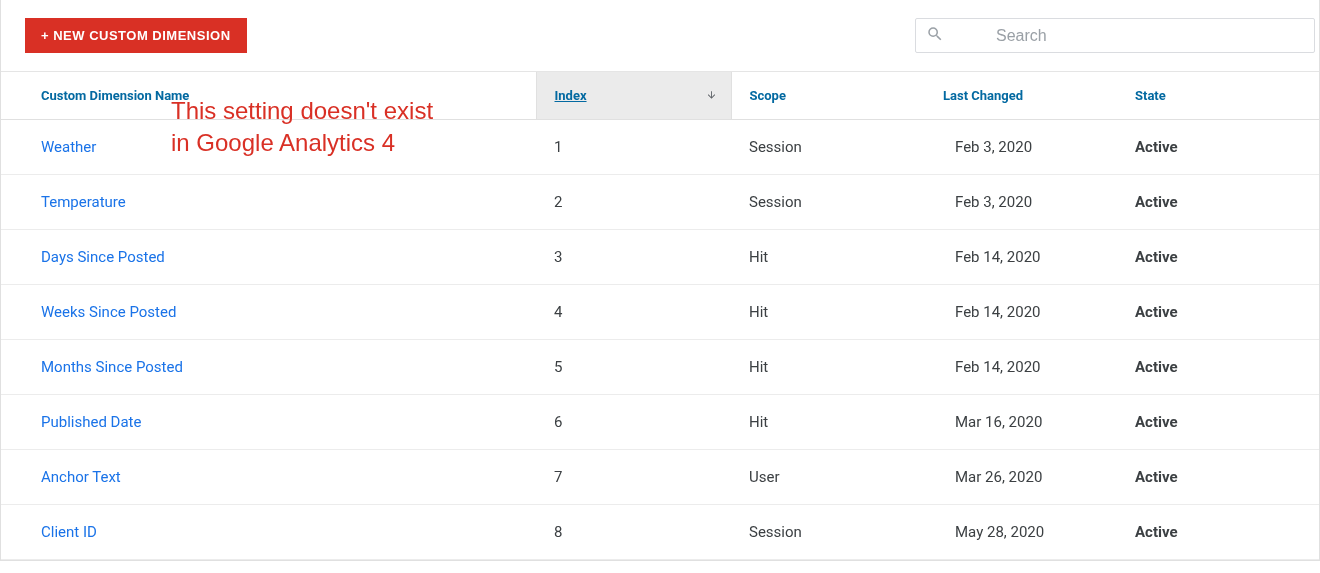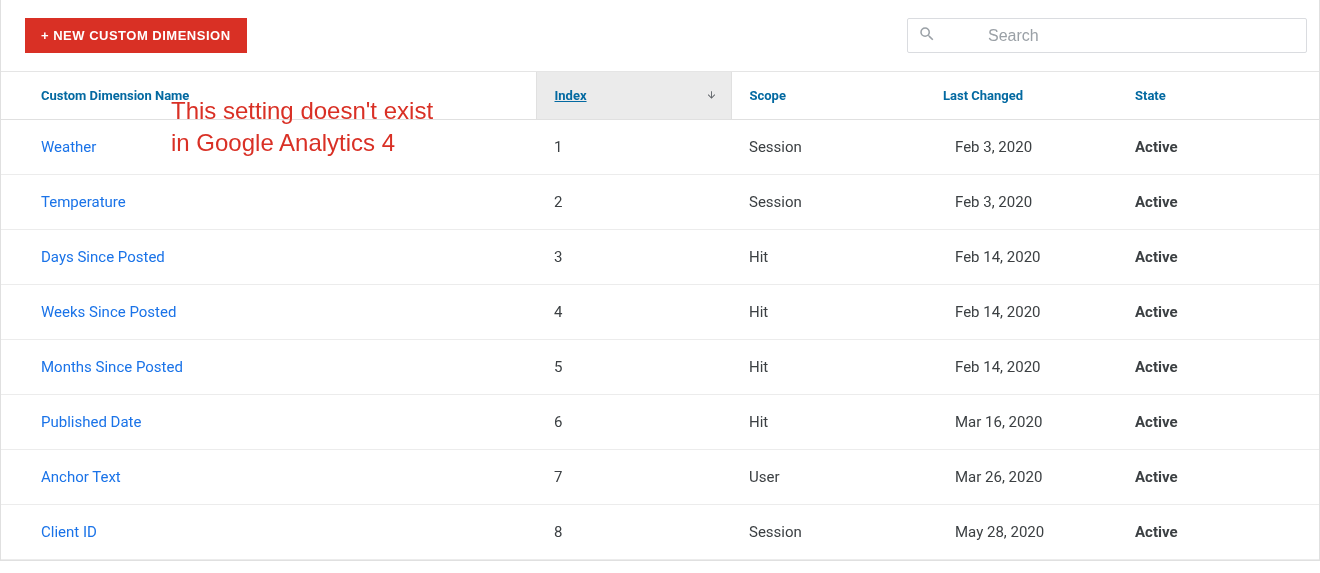--- a/index.html
+++ b/index.html
@@ -16,21 +16,21 @@
     }
     .container {
       border: 1px solid #e0e0e0;
       border-top: none;
       position: relative;
     }
     .toolbar {
       display: flex;
       justify-content: space-between;
       align-items: center;
-      padding: 18px 12px 18px 24px;
+      padding: 18px 4px 18px 24px;
       border-bottom: 1px solid #e5e5e5;
     }
     .new-btn {
       background: #d93025;
       color: #fff;
       border: none;
       padding: 10px 16px;
       font-size: 13px;
       font-weight: 700;
       letter-spacing: 0.5px;

